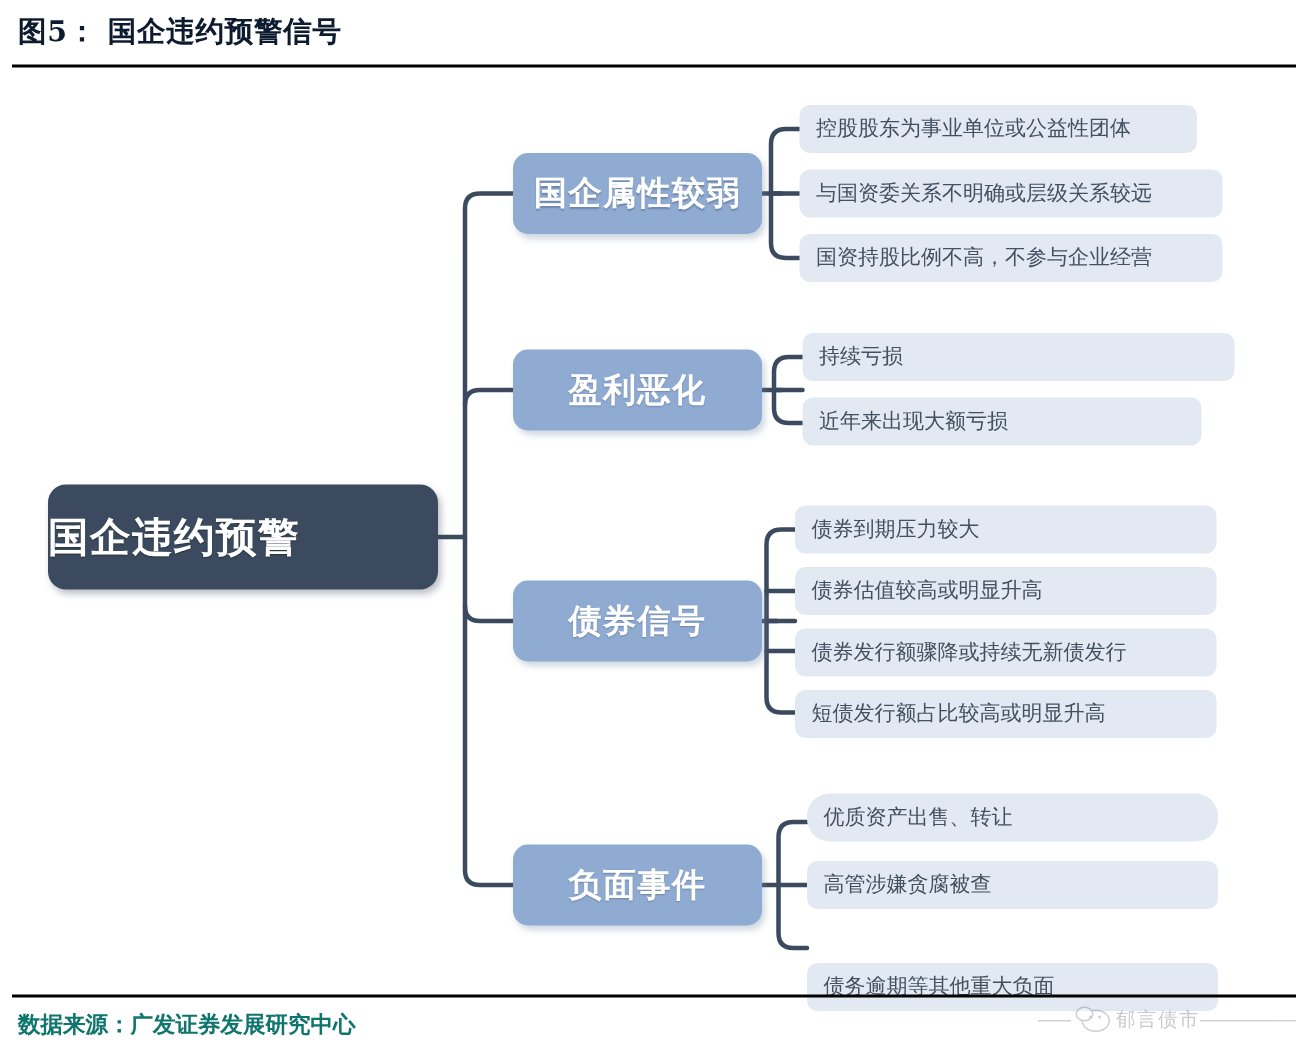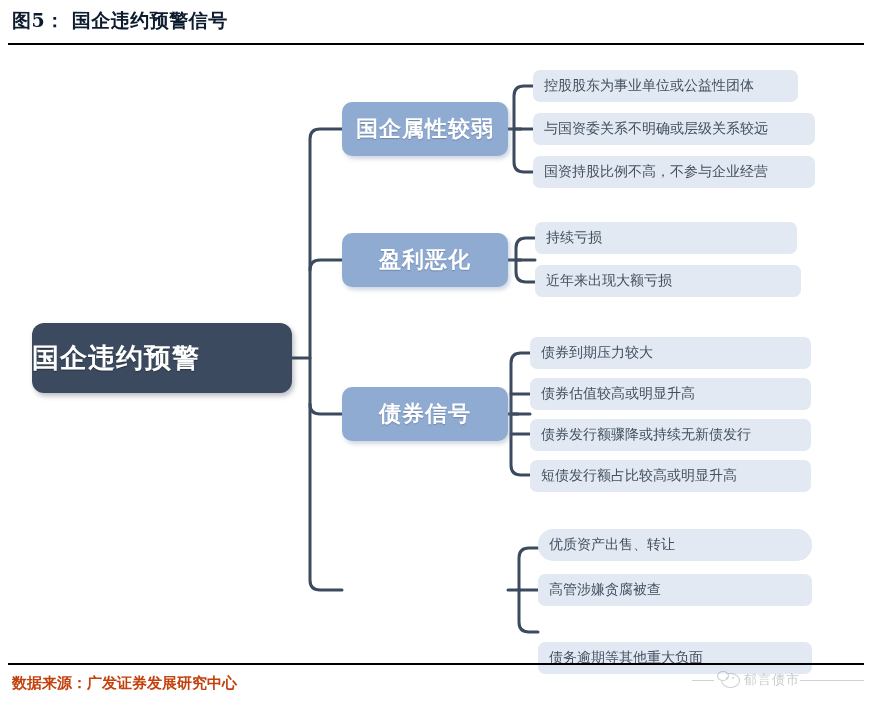--- a/index.html
+++ b/index.html
@@ -48,21 +48,21 @@
     width: 856px;
     height: 0;
     border-top: 2px solid #000000;
   }
   .source-note {
     position: absolute;
     left: 12px;
     top: 674px;
     font-size: 15px;
     font-weight: bold;
-    color: #c2410c;
+    color: #0f766e;
     font-family: "DejaVu Serif", "Liberation Serif", serif;
     white-space: nowrap;
   }
 
   
   .watermark {
     position: absolute;
     left: 692px;
     top: 667px;
     width: 172px;
@@ -225,21 +225,21 @@
     <div class="node node-leaf" style="left:533px; top:69px; width:282px; height:32px;">
       <span>与国资委关系不明确或层级关系较远</span>
     </div>
     <div class="node node-leaf" style="left:533px; top:112px; width:282px; height:32px;">
       <span>国资持股比例不高，不参与企业经营</span>
     </div>
 
     <div class="node node-branch" style="left:342px; top:189px; width:166px; height:54px;">
       <span>盈利恶化</span>
     </div>
-    <div class="node node-leaf" style="left:535px; top:178px; width:262px; height:32px;">
+    <div class="node node-leaf" style="left:535px; top:178px; width:288px; height:32px;">
       <span>持续亏损</span>
     </div>
     <div class="node node-leaf" style="left:535px; top:221px; width:266px; height:32px;">
       <span>近年来出现大额亏损</span>
     </div>
 
     <div class="node node-branch" style="left:342px; top:343px; width:166px; height:54px;">
       <span>债券信号</span>
     </div>
     <div class="node node-leaf" style="left:530px; top:293px; width:281px; height:32px;">
@@ -248,20 +248,23 @@
     <div class="node node-leaf" style="left:530px; top:334px; width:281px; height:32px;">
       <span>债券估值较高或明显升高</span>
     </div>
     <div class="node node-leaf" style="left:530px; top:375px; width:281px; height:32px;">
       <span>债券发行额骤降或持续无新债发行</span>
     </div>
     <div class="node node-leaf" style="left:530px; top:416px; width:281px; height:32px;">
       <span>短债发行额占比较高或明显升高</span>
     </div>
 
+    <div class="node node-branch" style="left:342px; top:519px; width:166px; height:54px;">
+      <span>负面事件</span>
+    </div>
     <div class="node node-leaf" style="left:538px; top:485px; width:274px; height:32px;border-radius:15px;">
       <span>优质资产出售、转让</span>
     </div>
     <div class="node node-leaf" style="left:538px; top:530px; width:274px; height:32px;">
       <span>高管涉嫌贪腐被查</span>
     </div>
     <div class="node node-leaf" style="left:538px; top:572px; width:274px; height:32px;margin-top:26px;">
       <span>债务逾期等其他重大负面</span>
     </div>
 

